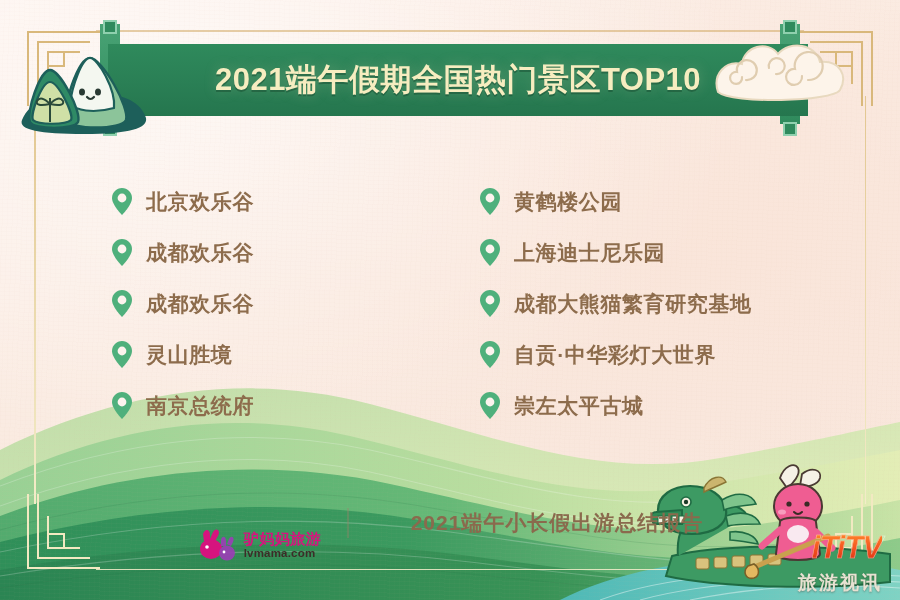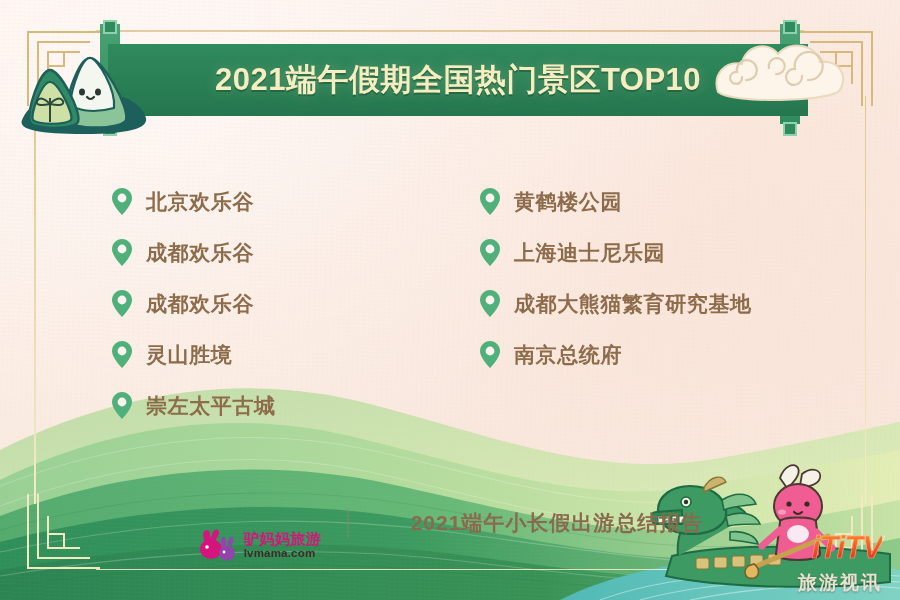--- a/index.html
+++ b/index.html
@@ -360,20 +360,29 @@
       <span class="item-label">成都大熊猫繁育研究基地</span>
     </div>
     <div class="list-item">
       <span class="pin">
         <svg width="20" height="27" viewBox="0 0 20 27" xmlns="http://www.w3.org/2000/svg">
             <path d="M10,0 C15.5,0 20,4.5 20,10 C20,17 10,27 10,27 C10,27 0,17 0,10 C0,4.5 4.5,0 10,0 Z" fill="#4fb07c"></path>
             <circle cx="10" cy="10" r="4.4" fill="#fdf3ee"></circle>
           </svg>
       </span>
       <span class="item-label">灵山胜境</span>
+    </div>
+    <div class="list-item">
+      <span class="pin">
+        <svg width="20" height="27" viewBox="0 0 20 27" xmlns="http://www.w3.org/2000/svg">
+            <path d="M10,0 C15.5,0 20,4.5 20,10 C20,17 10,27 10,27 C10,27 0,17 0,10 C0,4.5 4.5,0 10,0 Z" fill="#4fb07c"></path>
+            <circle cx="10" cy="10" r="4.4" fill="#fdf3ee"></circle>
+          </svg>
+      </span>
+      <span class="item-label">自贡·中华彩灯大世界</span>
     </div>
     <div class="list-item">
       <span class="pin">
         <svg width="20" height="27" viewBox="0 0 20 27" xmlns="http://www.w3.org/2000/svg">
             <path d="M10,0 C15.5,0 20,4.5 20,10 C20,17 10,27 10,27 C10,27 0,17 0,10 C0,4.5 4.5,0 10,0 Z" fill="#4fb07c"></path>
             <circle cx="10" cy="10" r="4.4" fill="#fdf3ee"></circle>
           </svg>
       </span>
       <span class="item-label">南京总统府</span>
     </div>

